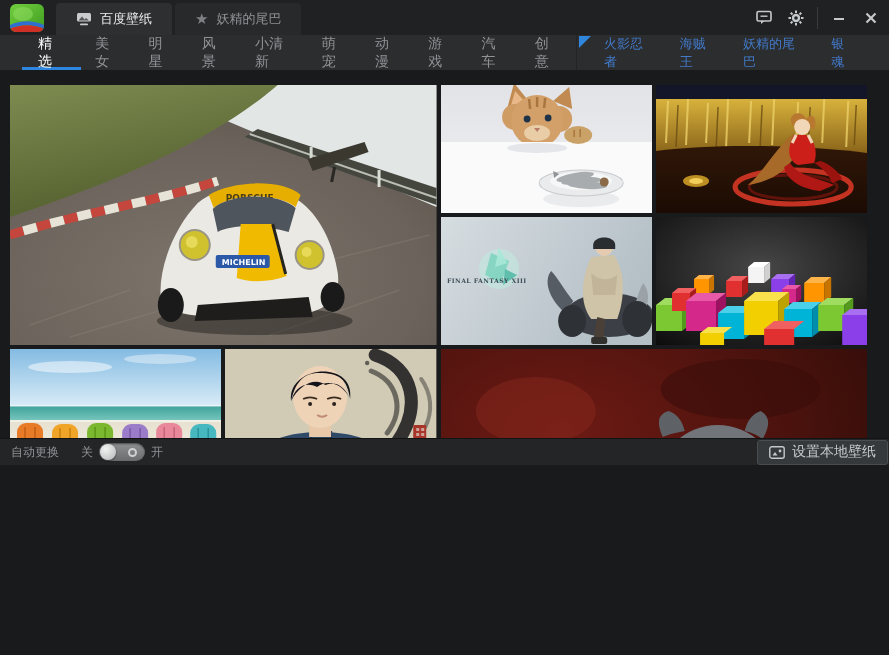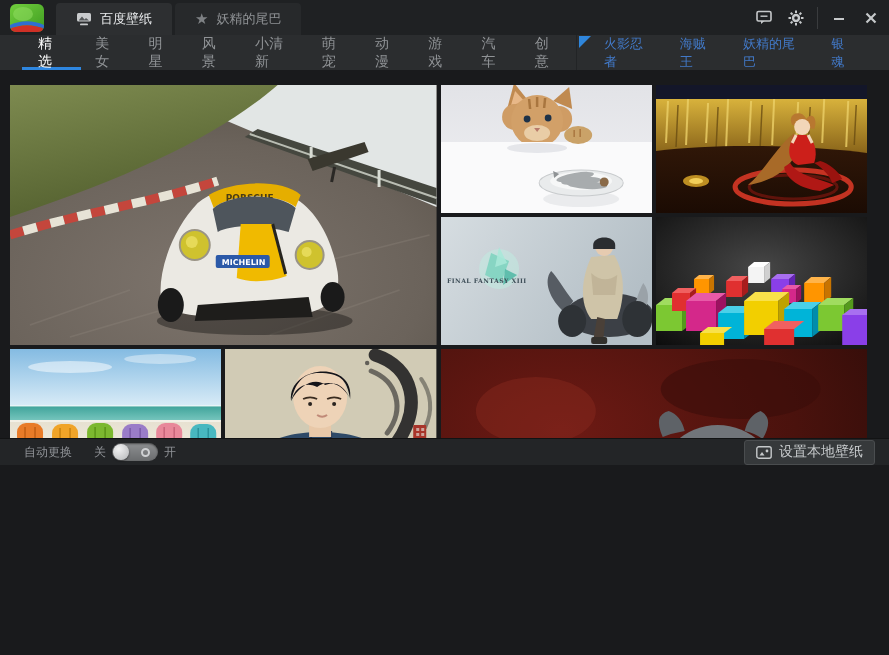--- a/index.html
+++ b/index.html
@@ -43,21 +43,21 @@
   .t-ff{grid-column:3;grid-row:2;}
   .t-cubes{grid-column:4;grid-row:2;}
   .t-beach{grid-column:1;grid-row:3;}
   .t-portrait{grid-column:2;grid-row:3;}
   .t-bigcat{grid-column:3/5;grid-row:3/5;}
   .t-sunflower{grid-column:1;grid-row:4;}
   .t-girl{grid-column:2;grid-row:4;}
 
   
   .footer{position:absolute;bottom:0;left:0;right:0;height:27px;background:#232527;border-top:1px solid #121314;
-          display:flex;align-items:center;padding:0 14px;box-sizing:border-box;font-size:12px;color:#8f9296;}
+          display:flex;align-items:center;padding:0 1px;box-sizing:border-box;font-size:12px;color:#8f9296;}
   .f-label{margin-left:10px;}
   .f-off{margin-left:22px;}
   .toggle{width:46px;height:18px;border-radius:10px;margin:0 6px;position:relative;cursor:pointer;
           background:linear-gradient(#8e9092,#6a6c6e);box-shadow:inset 0 1px 2px rgba(0,0,0,.5);}
   .knob{position:absolute;left:1px;top:1px;width:16px;height:16px;border-radius:50%;
         background:radial-gradient(circle at 35% 30%,#f2f2f2,#b4b6b8);box-shadow:0 1px 2px rgba(0,0,0,.5);}
   .ring{position:absolute;right:8px;top:5px;width:5px;height:5px;border-radius:50%;border:2px solid #cfd1d3;}
   .set-btn{margin-left:auto;height:23px;display:flex;align-items:center;gap:7px;padding:0 11px;
            background:#36393b;border:1px solid #4a4d4f;border-radius:3px;color:#c6c9cb;font-size:14px;cursor:pointer;}
 </style>

